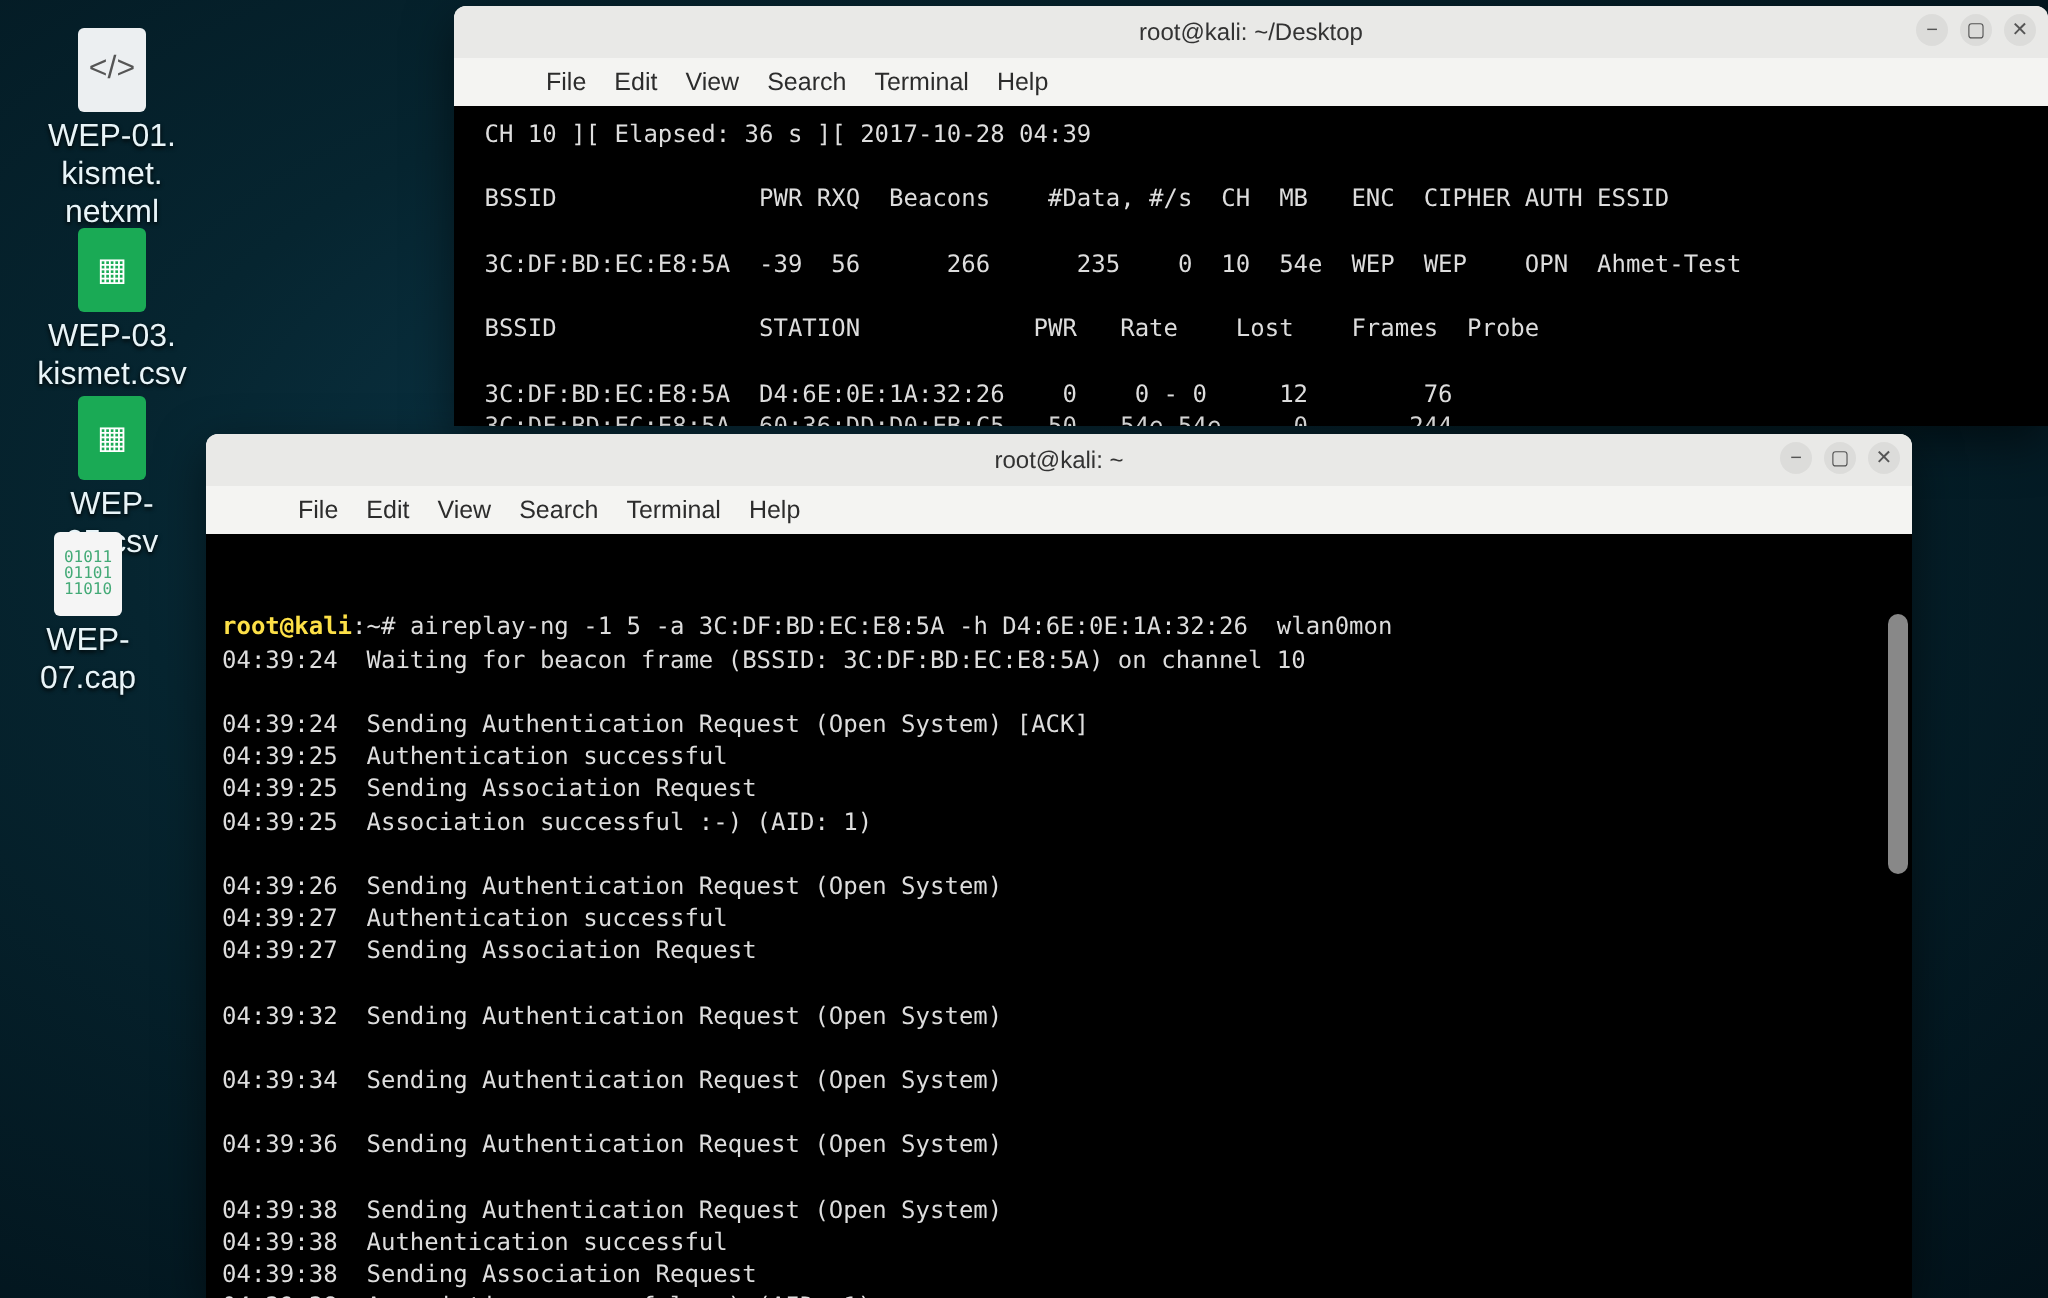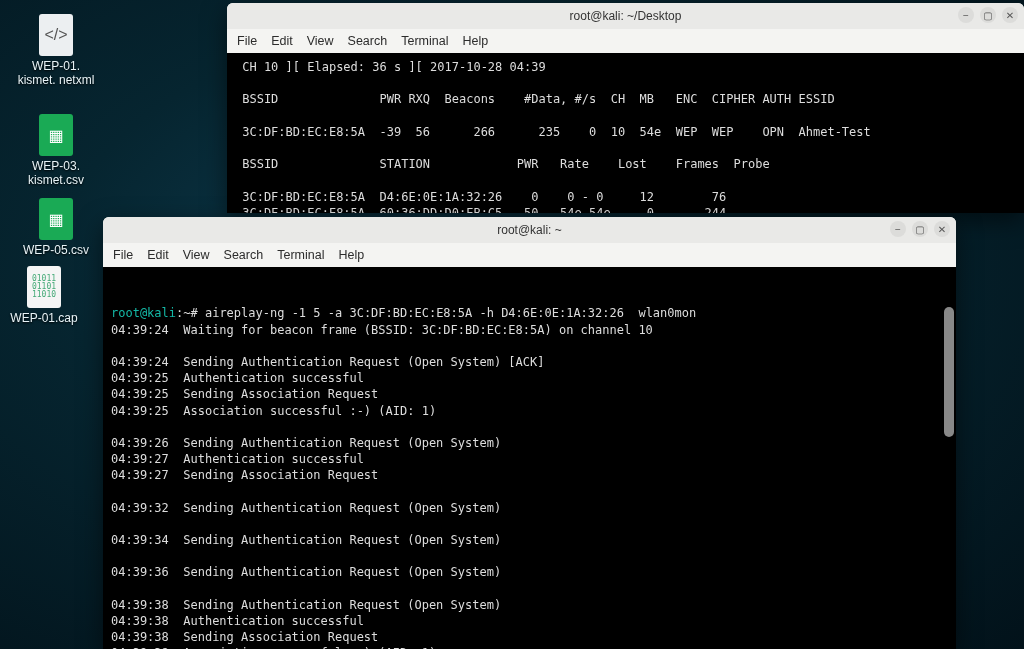--- a/index.html
+++ b/index.html
@@ -27,21 +27,21 @@
     display: flex; align-items: center; justify-content: center;
     margin-bottom: 3px;
     font-size: 16px;
   }
   .glyph.xml { background:#eceff1; color:#555; }
   .glyph.sheet { background:#1aaa55; color:#fff; }
   .glyph.csv { background:#1aaa55; color:#fff; }
   .glyph.cap { background:#f5f5f5; color:#4a7; font-size:8px; font-family:monospace; line-height:1; }
   .desktop-icon .label {
     color:#e8f4f8;
-    font-size:12px;
+    font-size:16px;
     line-height:1.2;
     text-shadow:0 1px 2px #000;
     word-break: break-word;
   }
 
   
   .window {
     position:absolute;
     background:#f4f4f2;
     border-radius:6px;
@@ -76,35 +76,36 @@
   }
   .menubar {
     height:24px;
     display:flex;
     align-items:center;
     gap:14px;
     padding:0 10px;
     background:#f4f4f2;
     color:#2c2c2c;
     font-size:12.5px;
+    margin-left:36px;
   }
   .menubar span { cursor:pointer; }
   .terminal-body {
     flex:1;
     background:#000;
     color:#ddd;
     font-family:"DejaVu Sans Mono","Liberation Mono",monospace;
     font-size:12px;
     line-height:1.35;
     padding:6px 8px;
     overflow:hidden;
     white-space:pre;
     position:relative;
   }
-  .terminal-body .prompt-user { color:#14b8a6; font-weight:normal; }
+  .terminal-body .prompt-user { color:#fde047; font-weight:bold; }
   .terminal-body .prompt-sep  { color:#ddd; }
 
   
   #win1 { left:227px; top:3px; width:797px; height:210px; }
   #win2 { left:103px; top:217px; width:853px; height:432px;justify-content:flex-end; }
 
   .scrollbar {
     position:absolute;
     right:2px; top:40px; bottom:6px;
     width:10px;
@@ -133,21 +134,21 @@
 kismet.csv</div>
     </div>
     <div class="desktop-icon" style="left: 16px; top: 198px;">
       <div class="glyph csv">▦</div>
       <div class="label">WEP-05.csv</div>
     </div>
     <div class="desktop-icon" style="left: 4px; top: 266px;">
       <div class="glyph cap">01011
 01101
 11010</div>
-      <div class="label">WEP-01.cap</div>
+      <div class="label">WEP-07.cap</div>
     </div>
   </div>
 
 <div class="window" id="win1">
   <div class="titlebar">
     <span>root@kali: ~/Desktop</span>
     <div class="window-controls">
       <div class="winbtn">−</div>
       <div class="winbtn">▢</div>
       <div class="winbtn">✕</div>

